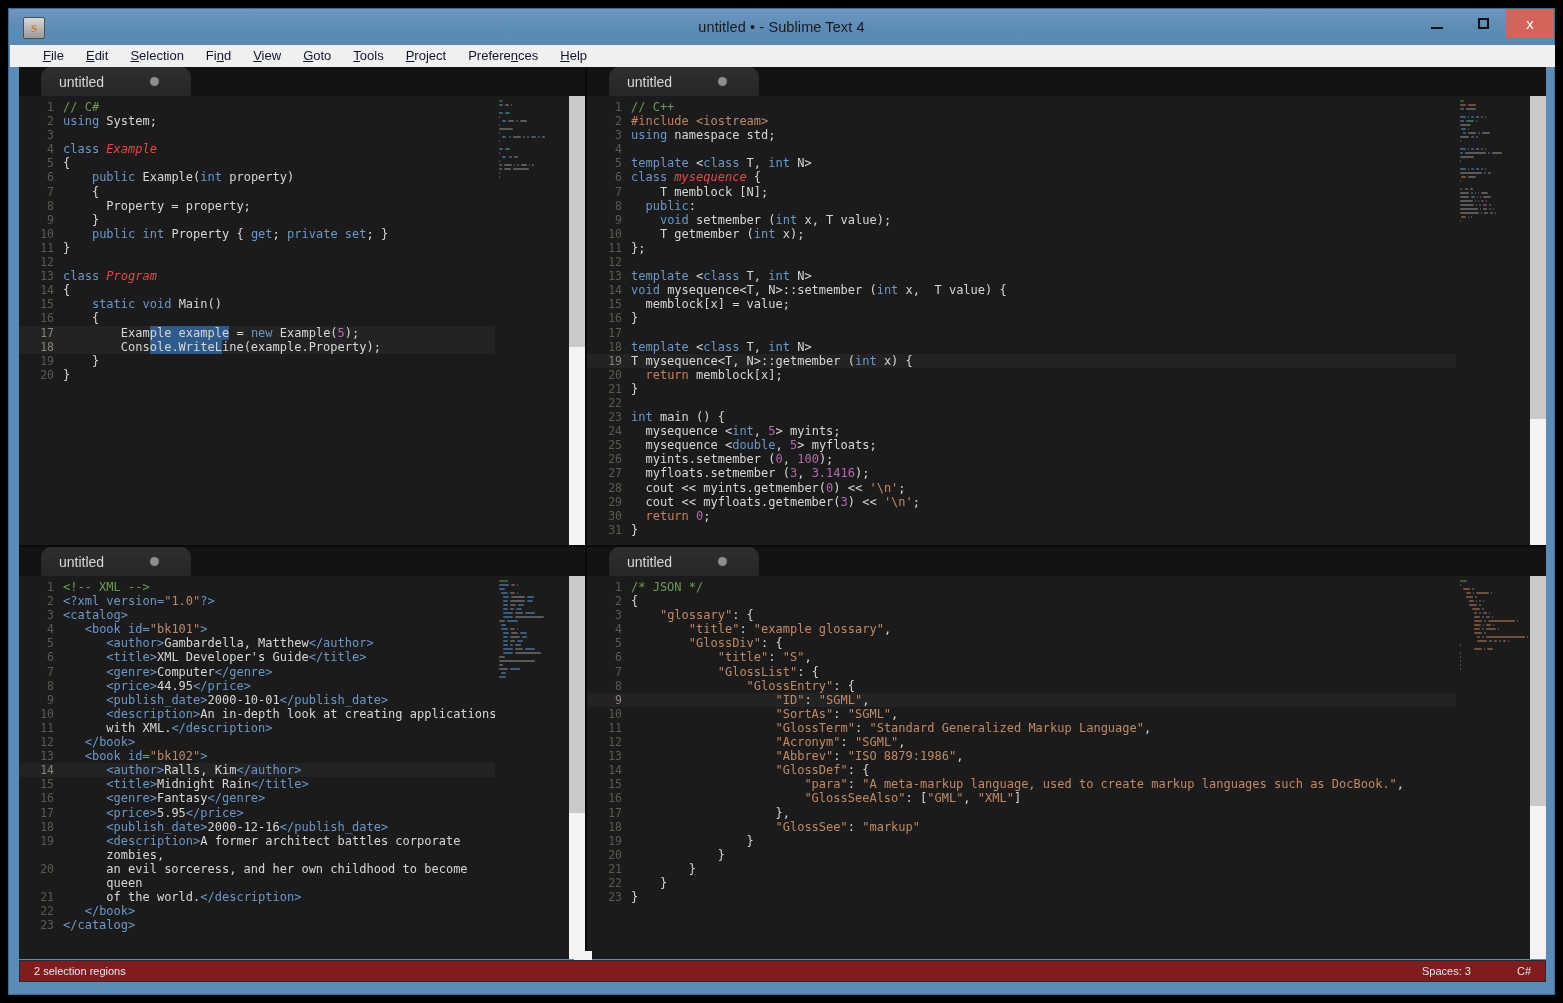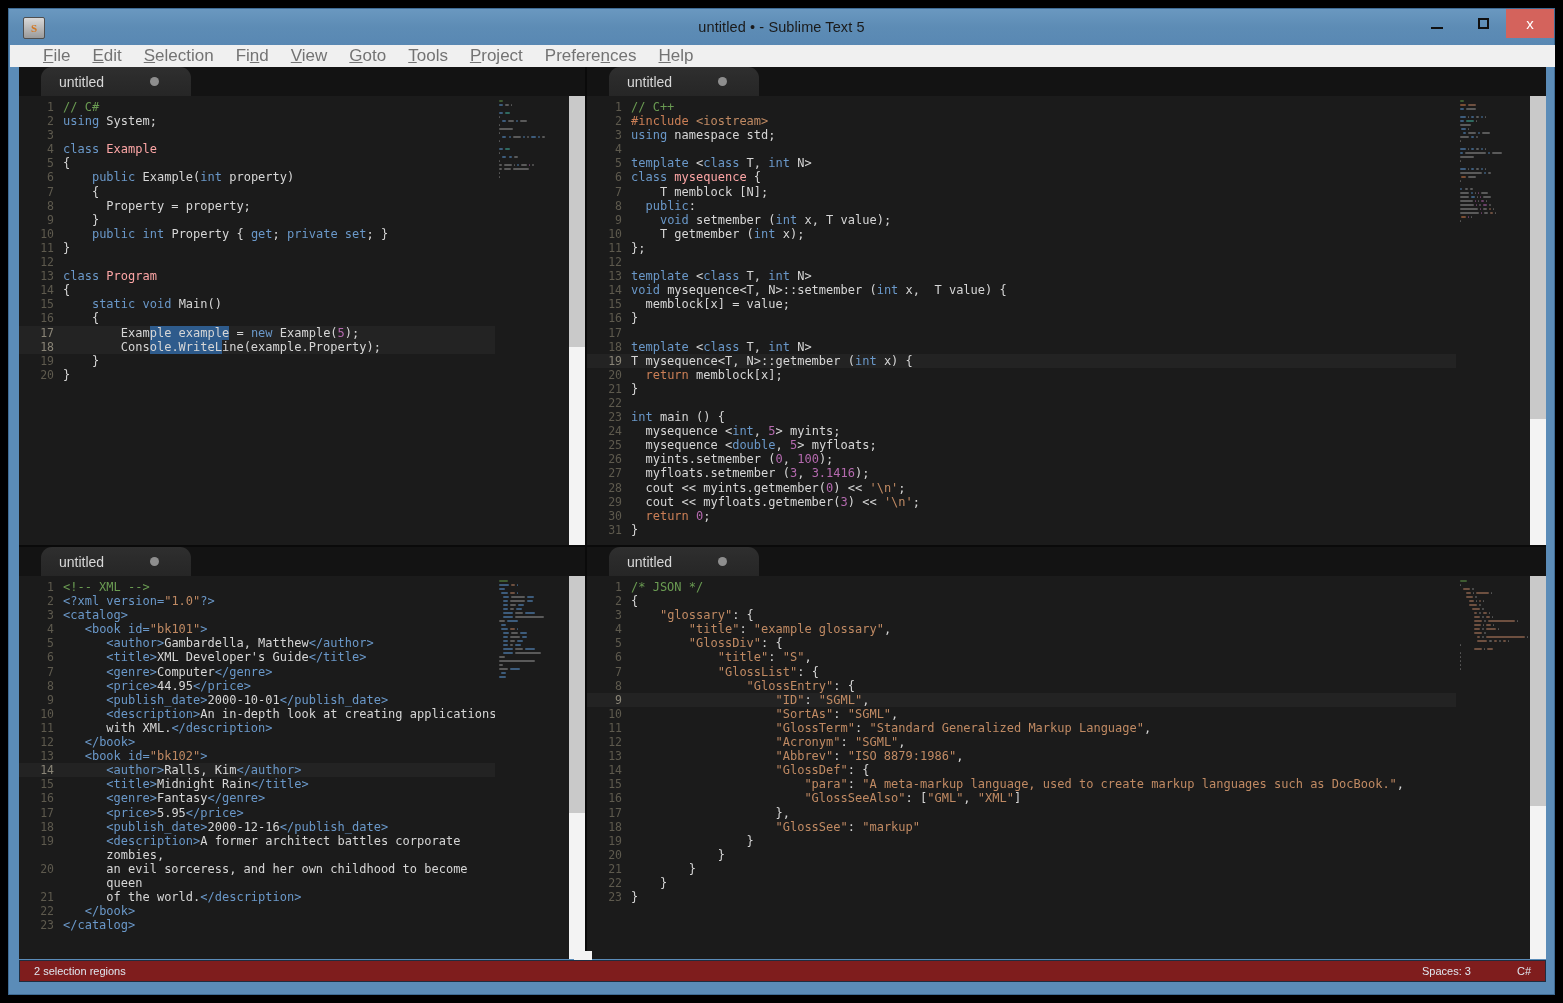--- a/index.html
+++ b/index.html
@@ -72,22 +72,22 @@
   
   .menubar {
     position: absolute; left: 1px; top: 36px;
     width: 1545px; height: 22px;
     background: #f0f0f0;
     display: flex; align-items: center;
     padding-left: 22px;
     box-sizing: border-box;
   }
   .menu-item {
-    font-size: 17px;
-    color: #737373;
+    font-size: 13px;
+    color: #0f172a;
     padding: 0 11px;
     line-height: 22px;
     white-space: nowrap;
     cursor: default;
   }
   .menu-item u { text-decoration: underline; }
 
   
   .editor-body {
     position: absolute; left: 10px; top: 58px;
@@ -167,21 +167,21 @@
     color: #5e5a4e;
     font-size: 11.5px;
   }
   .crow.hl .gutter { color: #8a8577; }
   .ctext { flex: 1 1 auto; color: #d6d6d6; }
 
   
   .c-com  { color: #6a9b52; }
   .c-key  { color: #6a98c9; }        
   .c-key2 { color: #cb7f56; }        
-  .c-type { color: #fca5a5; }
+  .c-type { color: #ef4444; font-style: italic; }
   .c-str  { color: #c08a63; }
   .c-num  { color: #b56aaf; }
   .c-tag  { color: #6a98c9; }
   .c-punc { color: #d6d6d6; }
   .c-plain{ color: #d6d6d6; }
   .sel    { background: #2e5b8c; }
 
   
   .minimap {
     position: absolute; top: 0; right: 16px;
@@ -228,21 +228,21 @@
   }
 </style>
 </head>
 <body>
 
 <div id="app">
   <div class="win-frame">
 
     <div class="titlebar">
       <div class="app-icon">S</div>
-      <div class="title-text">untitled • - Sublime Text 5</div>
+      <div class="title-text">untitled • - Sublime Text 4</div>
       <div class="win-btns">
         <div class="win-btn">
             <i class="glyph-min"></i>
           </div>
         <div class="win-btn">
             <i class="glyph-max"></i>
           </div>
         <div class="win-btn close">x</div>
       </div>
     </div>

